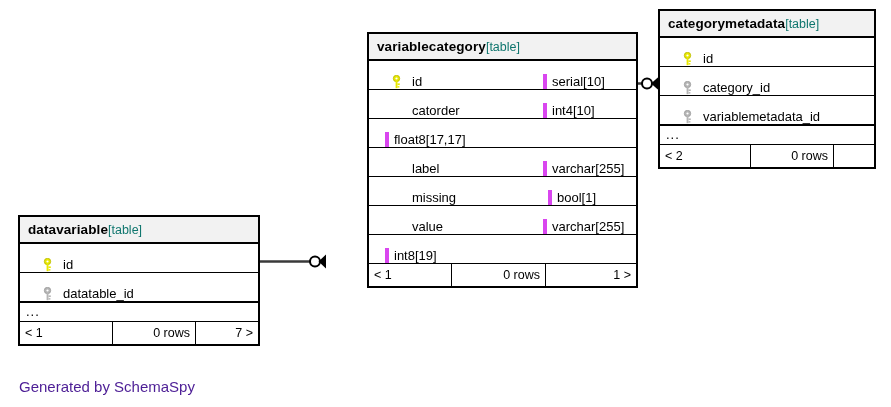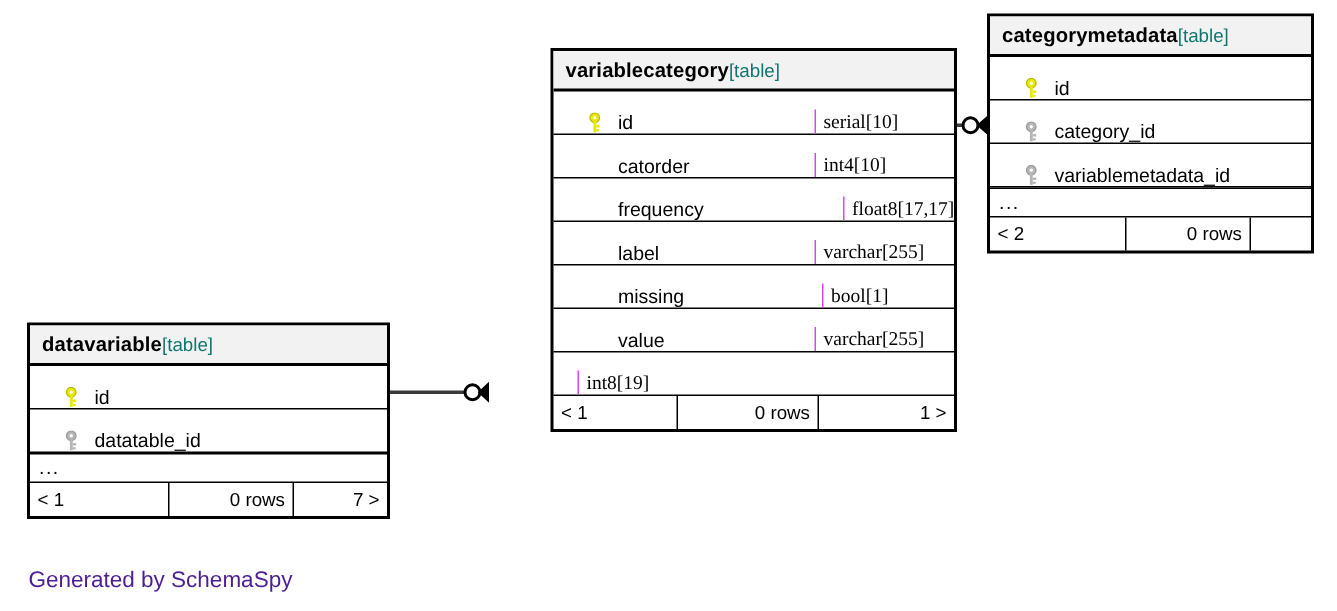--- a/index.html
+++ b/index.html
@@ -66,23 +66,22 @@
     box-sizing: border-box;
     min-width: 0;
     overflow: hidden;
     white-space: nowrap;
   }
   .col-type {
     display: flex;
     align-items: center;
     padding-left: 5px;
     box-sizing: border-box;
-    border-left: 1px solid #d946ef;
+    border-left: 4px solid #d946ef;
     white-space: nowrap;
-    font-family: Liberation Serif, serif;
   }
   .col-label {
     font-size: 13px;
   }
 
   
   .key-icon {
     position: relative;
     width: 13px;
     height: 14px;
@@ -228,24 +227,20 @@
 
     <div class="col-row">
       <div class="col-name">
         <span class="key-icon"></span>
         <span class="col-label">catorder</span>
       </div>
       <div class="col-type" style="width:93px;">int4[10]</div>
     </div>
 
     <div class="col-row">
-      <div class="col-name">
-        <span class="key-icon"></span>
-        <span class="col-label">frequency</span>
-      </div>
       <div class="col-type" style="width:74px;">float8[17,17]</div>
     </div>
 
     <div class="col-row">
       <div class="col-name">
         <span class="key-icon"></span>
         <span class="col-label">label</span>
       </div>
       <div class="col-type" style="width:93px;">varchar[255]</div>
     </div>

